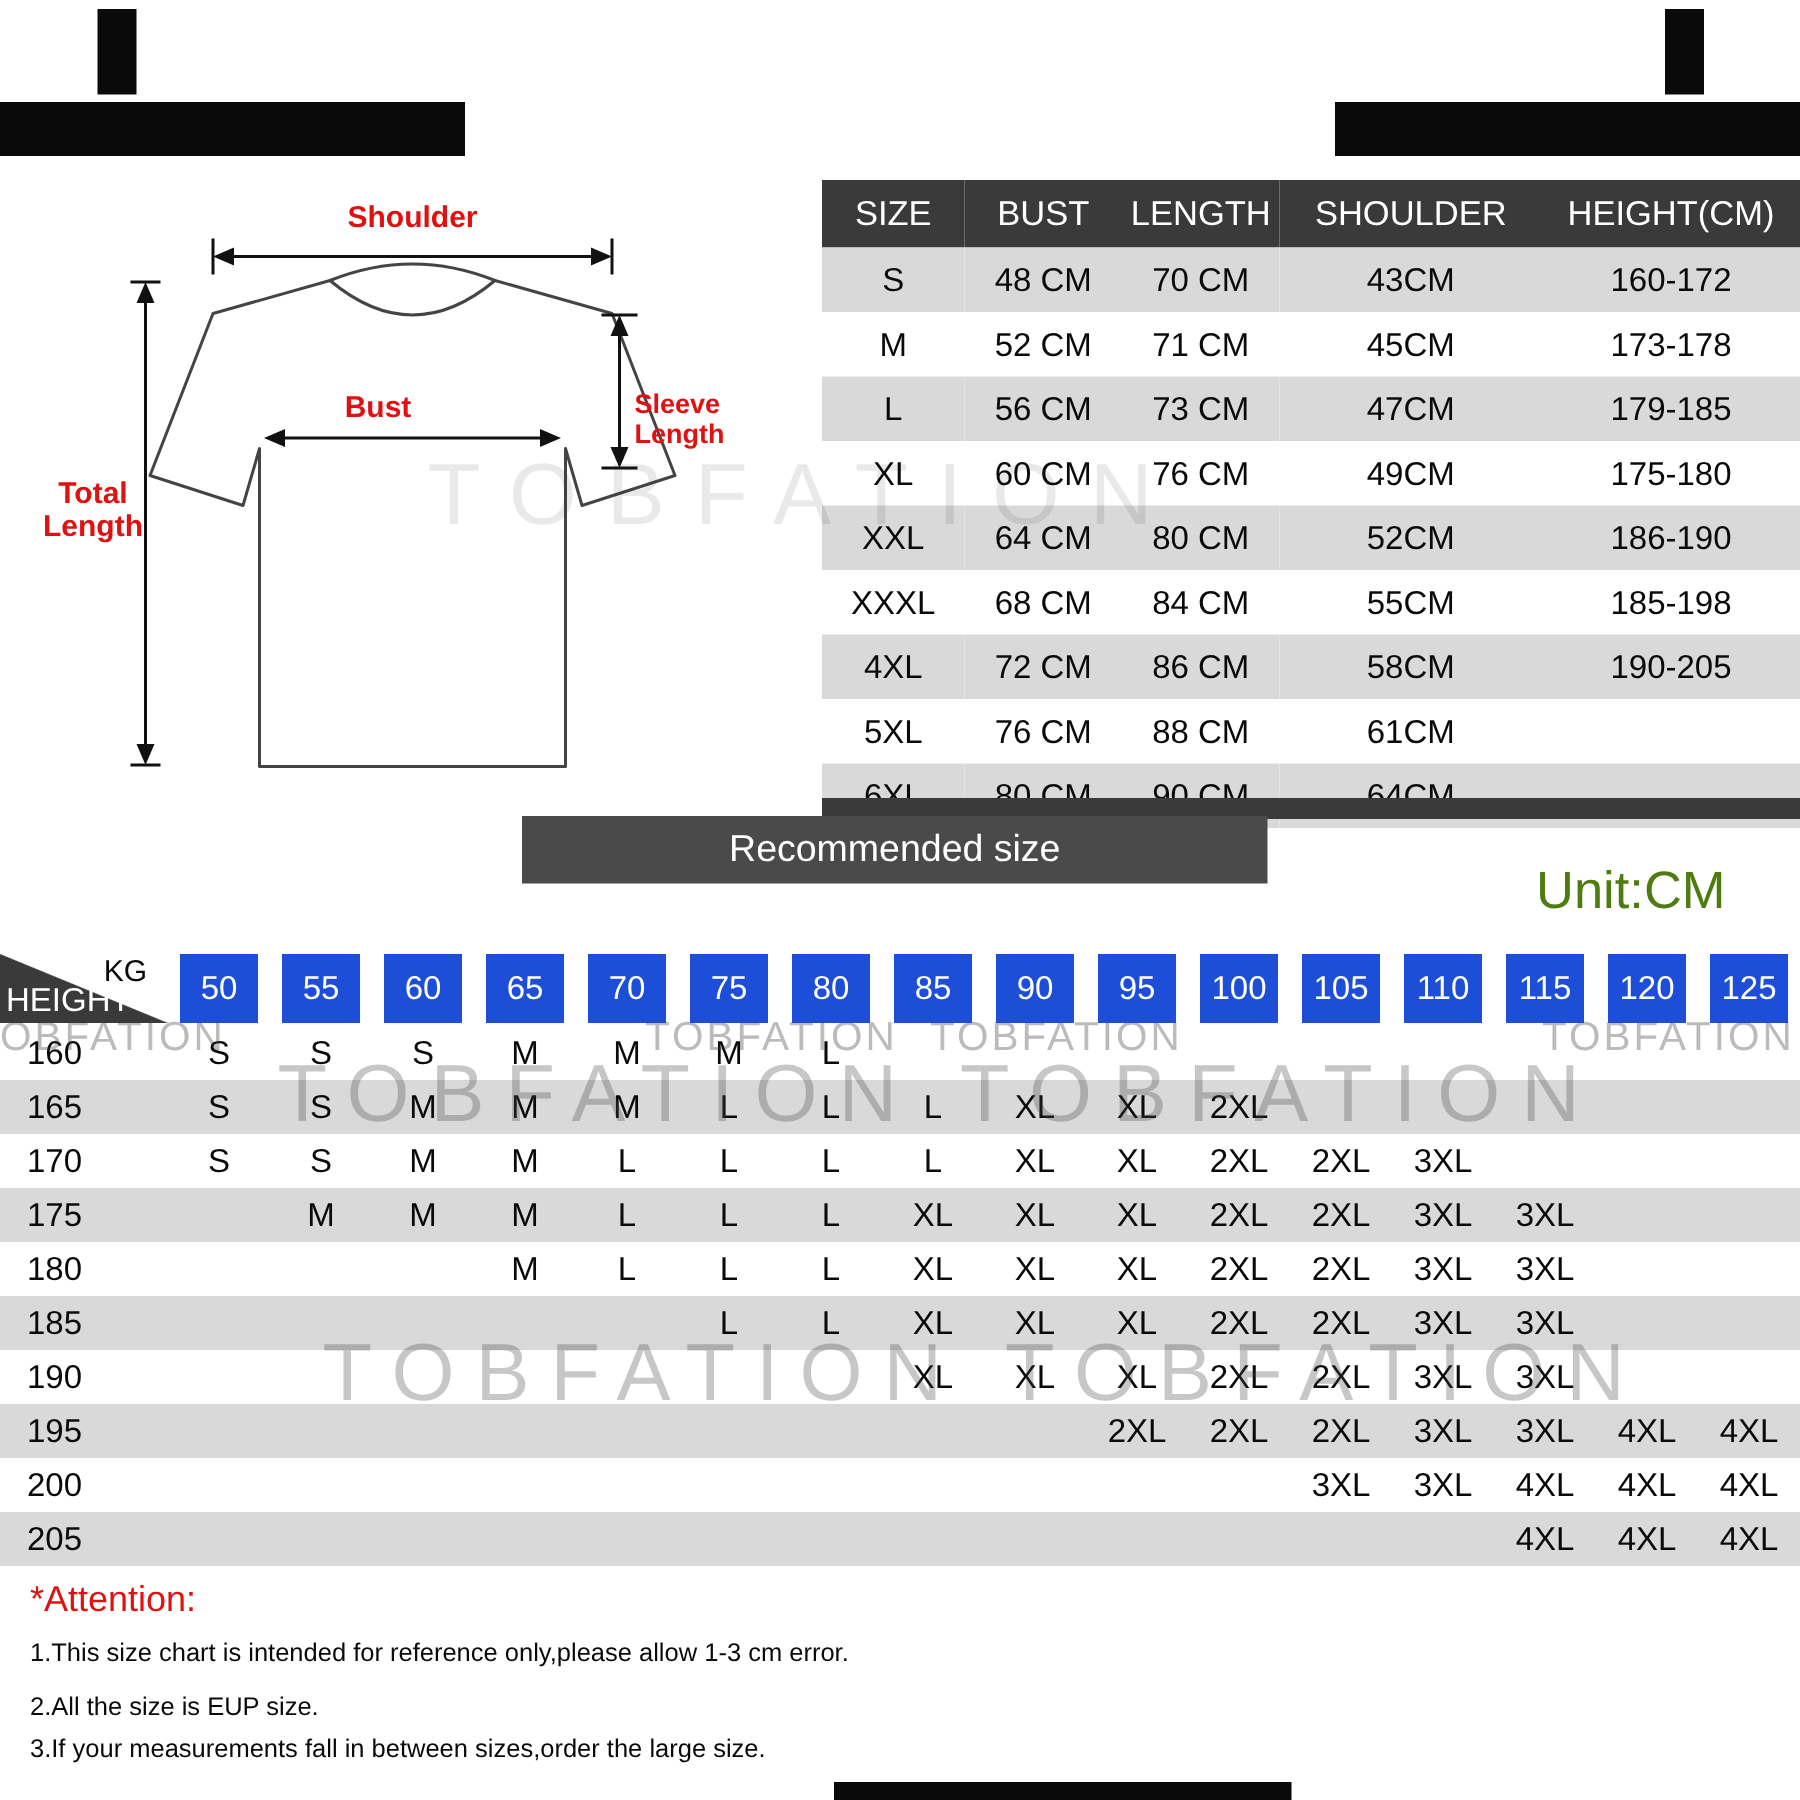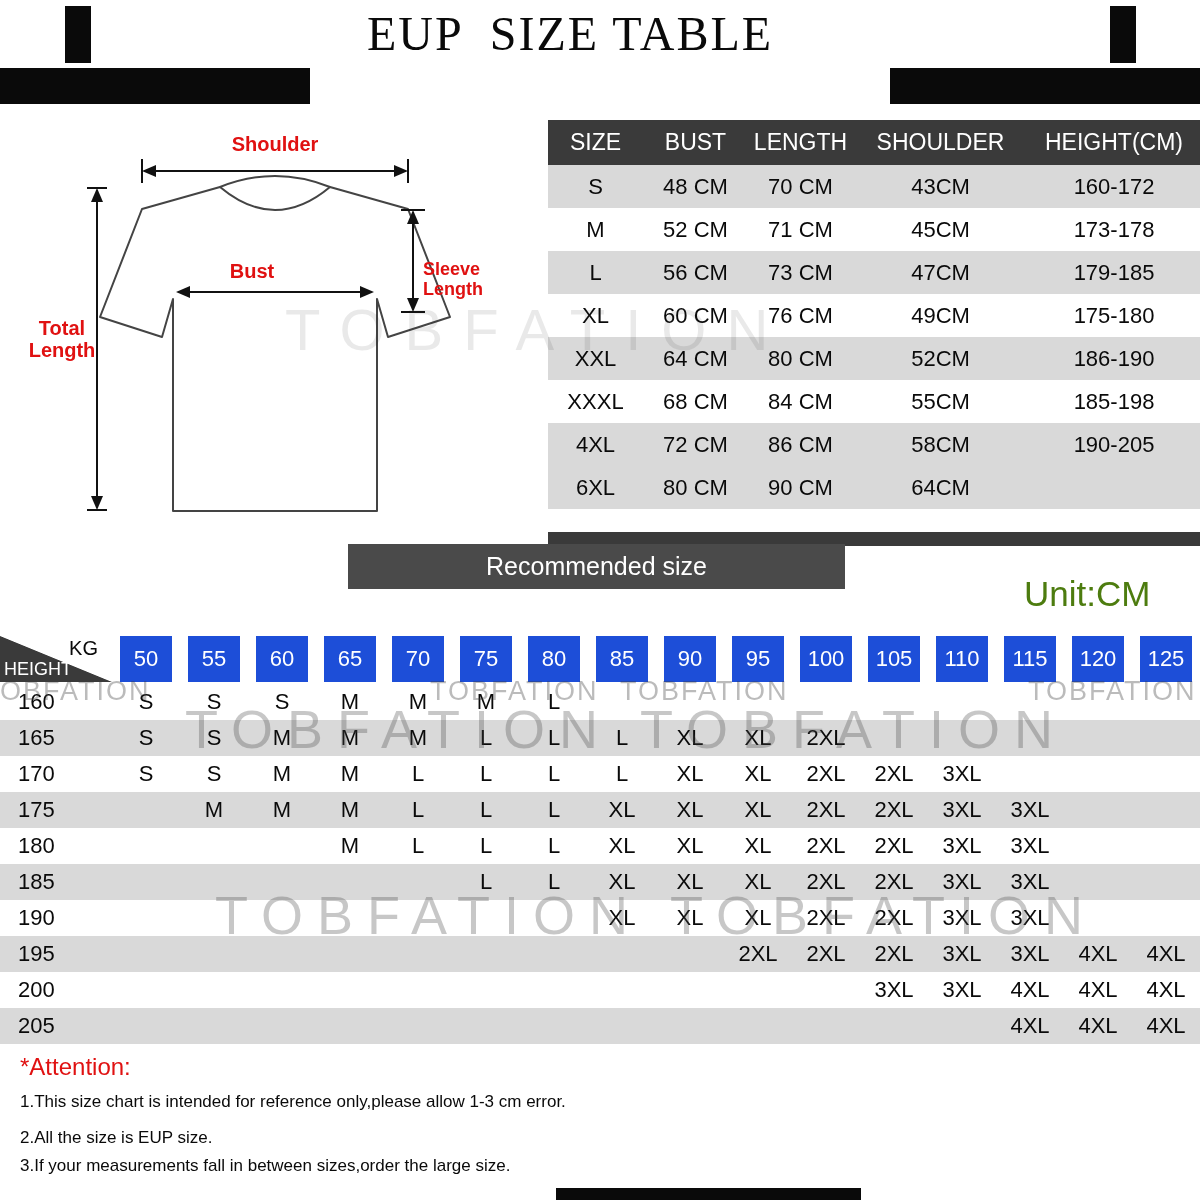--- a/index.html
+++ b/index.html
@@ -34,21 +34,21 @@
   .rec-bar { position:absolute; left:348px; top:544px; width:497px; height:45px; background:#4a4a4a;
              color:#ffffff; font-size:25px; display:flex; align-items:center; justify-content:center; }
   .unit-label { position:absolute; left:1024px; top:574px; font-size:35px; color:#4d7c0f; }
 
   
   .matrix { position:absolute; left:0; top:636px; width:1200px; font-size:22px; }
   .matrix-header { display:flex; height:46px; margin-bottom:2px; }
   .corner-cell { width:112px; height:46px; position:relative;
                  background:linear-gradient(to top right, #3a3a3a 49.5%, #ffffff 50.5%); }
   .corner-kg { position:absolute; top:1px; right:14px; color:#0a0a0a; font-size:20px; }
-  .corner-height { position:absolute; bottom:2px; left:4px; color:#ffffff; font-size:18px; }
+  .corner-height { position:absolute; bottom:2px; left:4px; color:#ffffff; font-size:22px; }
   .kg-cell { width:52px; margin:0 8px; background:#1d4ed8; color:#ffffff; text-align:center;
              line-height:46px; font-size:22px; flex:none; }
   .matrix-row { display:flex; height:36px; line-height:36px; }
   .matrix-row.shaded { background:#d9d9d9; }
   .matrix-height { width:112px; padding-left:18px; box-sizing:border-box; flex:none; }
   .matrix-cell { width:68px; text-align:center; flex:none; }
 
   
   .attention-label { position:absolute; left:20px; top:1053px; color:#e01111; font-size:24px; }
   .note { position:absolute; left:20px; font-size:17px; color:#0a0a0a;text-align:center; }
@@ -64,21 +64,20 @@
   .wm-b1 { left:185px; top:698px; }
   .wm-b2 { left:215px; top:884px; }
 </style>
 </head>
 <body>
 
 <div class="page">
 
   <div class="corner-block left"></div>
   <div class="corner-block right"></div>
-  <h1 class="title">EUP  SIZE TABLE</h1>
   <div class="hbar left"></div>
   <div class="hbar right"></div>
 
   <svg class="shirt-svg" viewBox="0 0 480 440">
     <path d="M200,62 Q255,108 310,62 L388,84 L430,192 L368,212 L357,174 L357,386 L153,386 L153,174 L142,212 L80,192 L122,84 Z" fill="#ffffff" stroke="#444444" stroke-width="2" stroke-linejoin="round"></path>
     <path d="M200,62 Q255,40 310,62" fill="none" stroke="#444444" stroke-width="2"></path>
 
     <g stroke="#111111" stroke-width="2">
       <line x1="122" y1="34" x2="122" y2="58"></line>
       <line x1="388" y1="34" x2="388" y2="58"></line>
@@ -173,20 +172,27 @@
           <td>84 CM</td>
           <td>55CM</td>
           <td>185-198</td>
         </tr>
         <tr class="shaded">
           <td>4XL</td>
           <td>72 CM</td>
           <td>86 CM</td>
           <td>58CM</td>
           <td>190-205</td>
+        </tr>
+        <tr>
+          <td>5XL</td>
+          <td>76 CM</td>
+          <td>88 CM</td>
+          <td>61CM</td>
+          <td></td>
         </tr>
         <tr class="shaded">
           <td>6XL</td>
           <td>80 CM</td>
           <td>90 CM</td>
           <td>64CM</td>
           <td></td>
         </tr>
       </tbody>
   </table>

